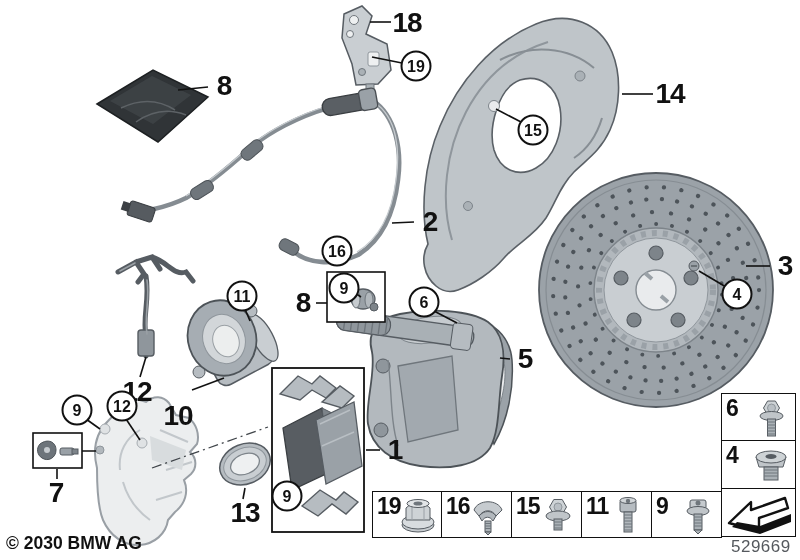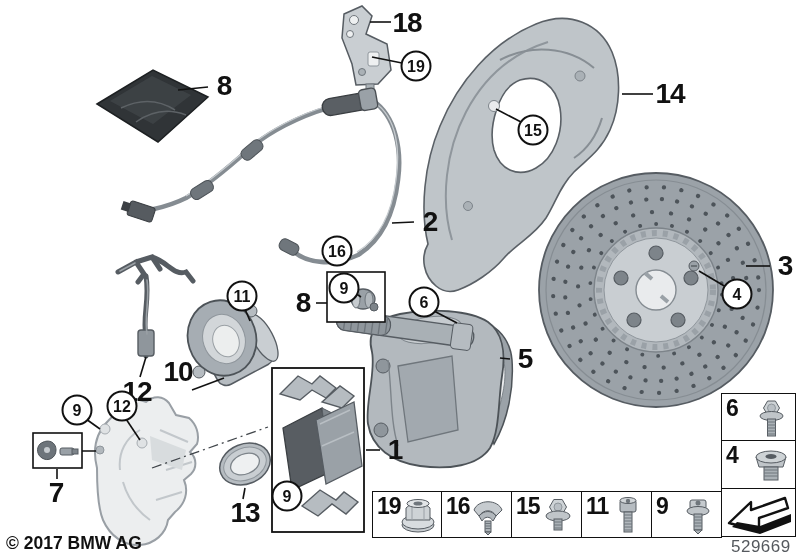--- a/index.html
+++ b/index.html
@@ -218,21 +218,21 @@
   </svg>
 
   <div class="lbl" style="left:224px;top:86px">8</div>
   <div class="lbl" style="left:407px;top:23px">18</div>
   <div class="lbl" style="left:430px;top:222px">2</div>
   <div class="lbl" style="left:670px;top:94px">14</div>
   <div class="lbl" style="left:785px;top:266px">3</div>
   <div class="lbl" style="left:303px;top:303px">8</div>
   <div class="lbl" style="left:525px;top:359px">5</div>
   <div class="lbl" style="left:137px;top:392px">12</div>
-  <div class="lbl" style="left:178px;top:372px">10</div>
+  <div class="lbl" style="left:178px;top:416px">10</div>
   <div class="lbl" style="left:395px;top:450px">1</div>
   <div class="lbl" style="left:56px;top:493px">7</div>
   <div class="lbl" style="left:245px;top:513px">13</div>
 
   <div class="circ" style="left:416px;top:66px">19</div>
   <div class="circ" style="left:533px;top:130px">15</div>
   <div class="circ" style="left:337px;top:251px">16</div>
   <div class="circ" style="left:344px;top:288px">9</div>
   <div class="circ" style="left:424px;top:302px">6</div>
   <div class="circ" style="left:737px;top:294px">4</div>
@@ -318,16 +318,16 @@
       </svg>
     </div>
     <div class="acell">
       <svg width="71" height="44" viewBox="0 0 71 44">
         <path d="M6,32 L28,11 L28,19 L62,7 L65,17 L36,27 L36,40 Z" fill="#fff" stroke="#111" stroke-width="2.4" stroke-linejoin="round"></path>
         <path d="M9,36 L37,43 L68,31 L68,23 L37,35 L14,31 Z" fill="#111"></path>
       </svg>
     </div>
   </div>
 
-  <div class="copyright">© 2017 BMW AG</div>
+  <div class="copyright">© 2030 BMW AG</div>
   <div class="diagnum">529669</div>
 
 </div>
 
 </body></html>

